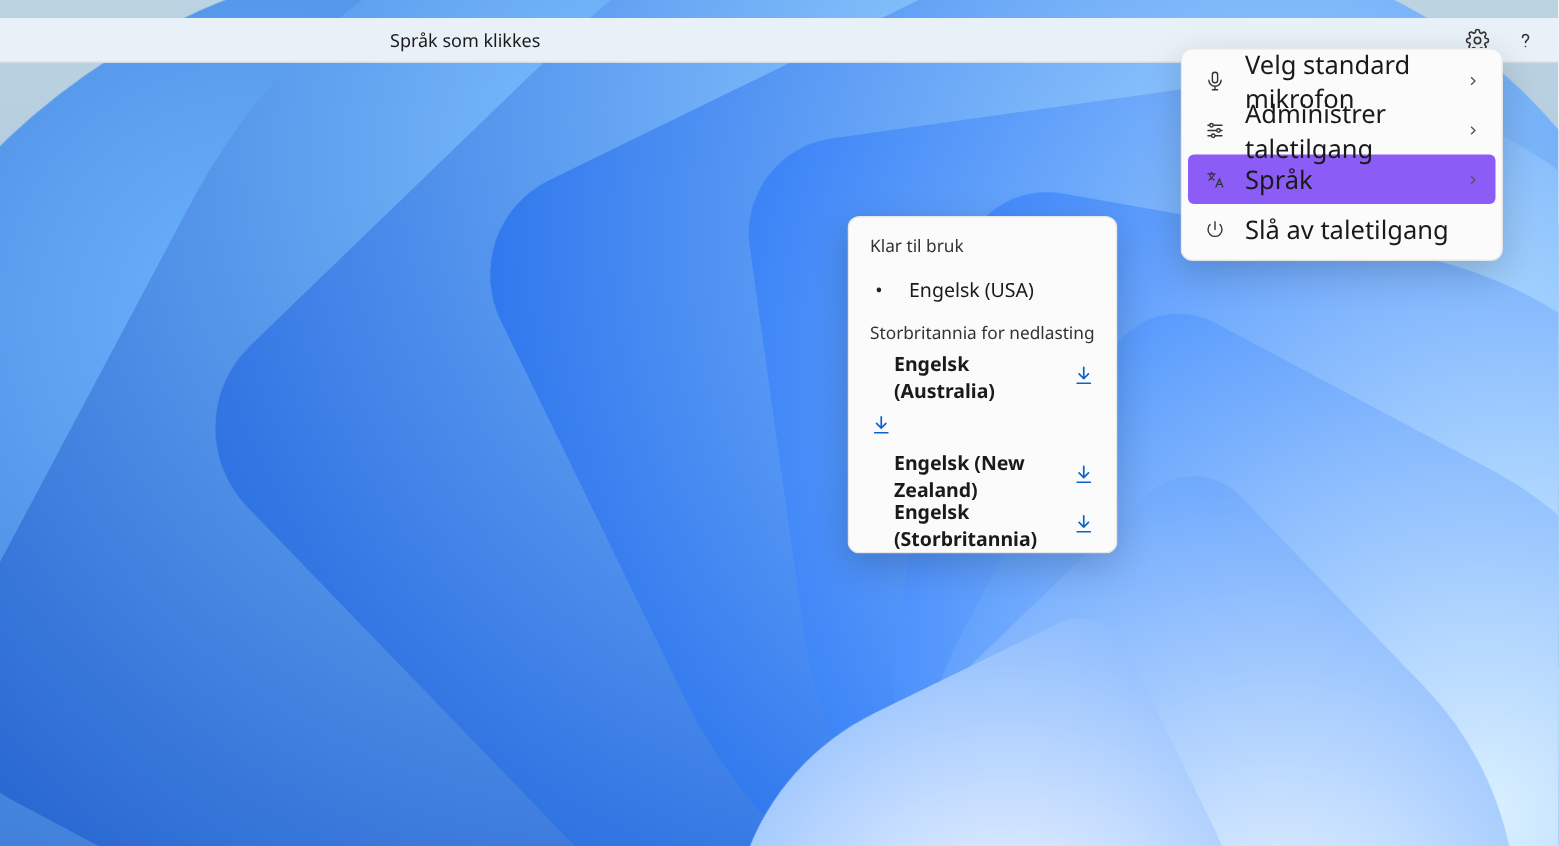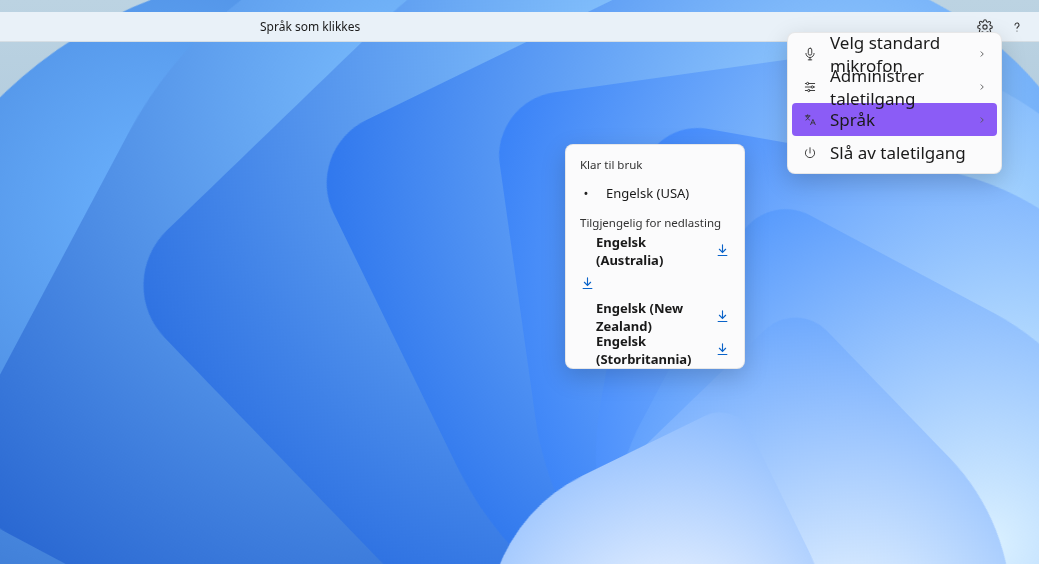--- a/index.html
+++ b/index.html
@@ -210,21 +210,21 @@
   </div>
 
   <div class="menu lang-menu">
     <div class="section-header">Klar til bruk</div>
 
     <div class="lang-item">
       <span class="bullet">•</span>
       <span class="li-label">Engelsk (USA)</span>
     </div>
 
-    <div class="section-header">Tilgjengelig for nedlasting</div>
+    <div class="section-header">Storbritannia for nedlasting</div>
 
     <div class="lang-item indent">
       <span class="li-label">Engelsk (Australia)</span>
       <span class="dl-icon">
         <svg width="15" height="15" viewBox="0 0 24 24" fill="none" stroke="currentColor" stroke-width="1.8" stroke-linecap="round">
             <path d="M12 3v12M7 10l5 5 5-5M5 20h14"></path>
           </svg>
       </span>
     </div>
 

